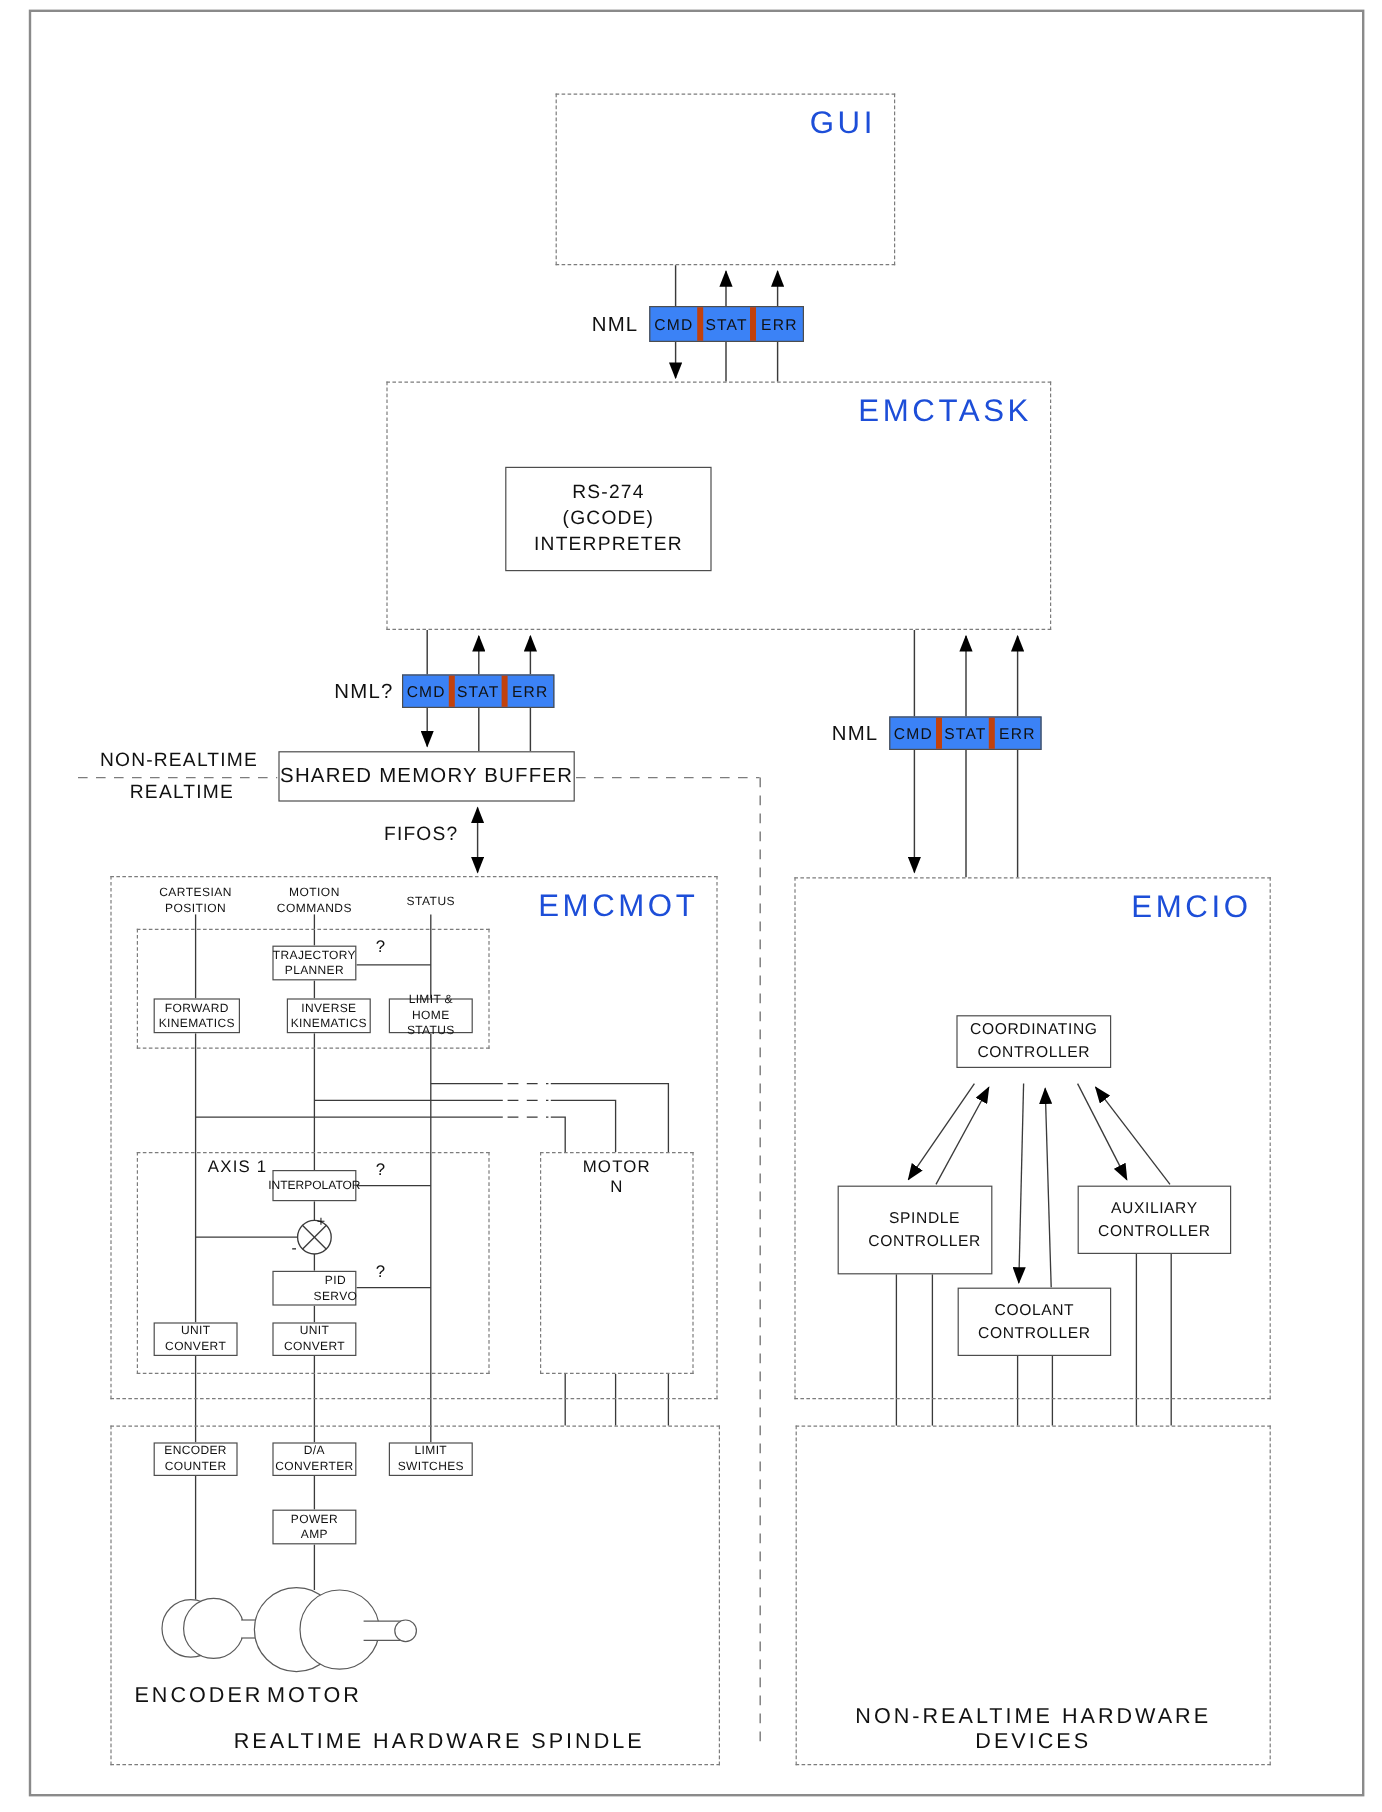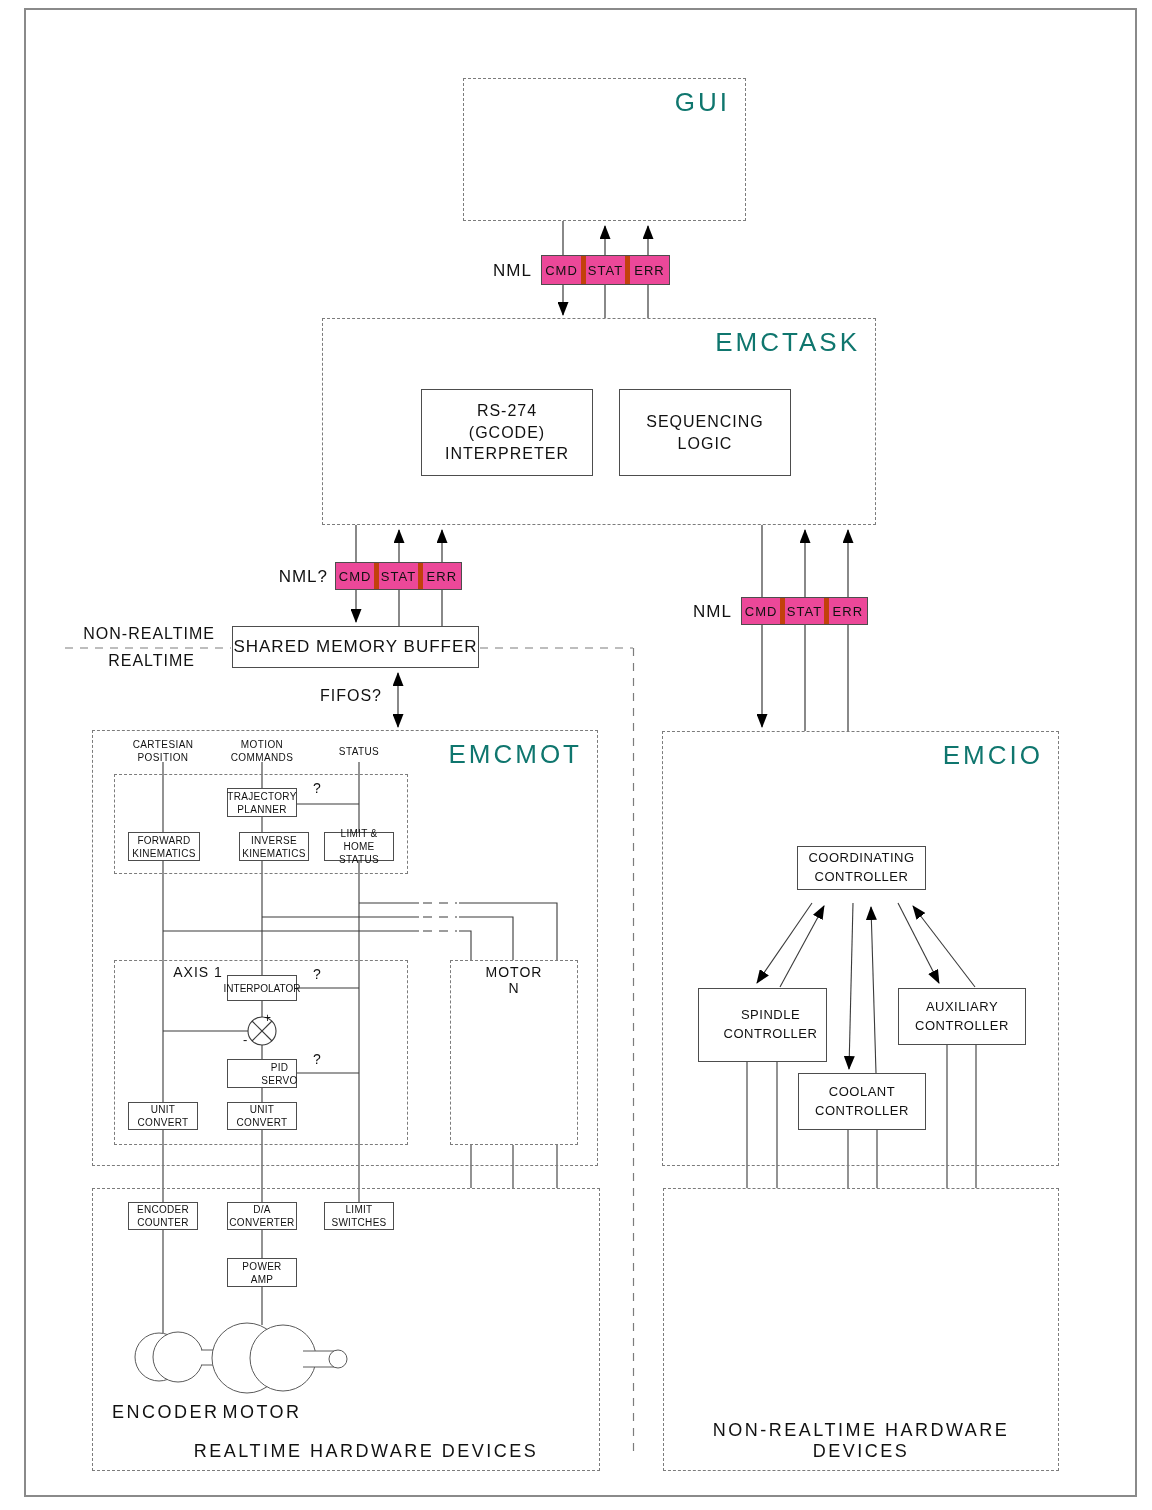--- a/index.html
+++ b/index.html
@@ -9,28 +9,28 @@
   }
   .abs { position:absolute; box-sizing:border-box; }
   #frame { border:2px solid #8a8a8a; }
   .dashedbox { border:1px dashed #7c7c7c; }
   .solidbox {
     border:1px solid #4d4d4d; background:#fff;
     display:flex; align-items:center; justify-content:center;
     text-align:center;
   }
   .pre { white-space:pre-line; }
-  .hdr { font-size:26px; letter-spacing:3px; color:#0f766e; }
+  .hdr { font-size:26px; letter-spacing:3px; color:#1d4ed8; }
   .corner { position:absolute; top:8px; right:15px; }
   .mid { font-size:17px; letter-spacing:1px; }
   .big18 { font-size:18px; letter-spacing:2.5px; }
   .small { font-size:10px; letter-spacing:0.3px; line-height:1.3; }
   .ls0 { letter-spacing:0; font-size:10px; }
   .ctrl { font-size:13px; letter-spacing:0.5px; line-height:1.45; }
-  .cells { display:flex; border:1px solid #4d4d4d; background:#ec4899; }
+  .cells { display:flex; border:1px solid #4d4d4d; background:#3b82f6; }
   .cell {
     flex:1; display:flex; align-items:center; justify-content:center;
     font-size:13px; letter-spacing:1px;
   }
   .cell + .cell { border-left:5px solid #c2410c; }
   .collabel { font-size:10px; letter-spacing:0.4px; line-height:1.3; text-align:center; }
   .axislabel { font-size:14px; letter-spacing:1px; text-align:center; }
   .qmark { font-size:14px; text-align:center; }
   .tright { text-align:right; }
   .tcenter { text-align:center; }
@@ -178,22 +178,20 @@
     <div class="cell">STAT</div>
     <div class="cell">ERR</div>
   </div>
 
   <div class="abs dashedbox" style="left:322px; top:318px; width:554px; height:207px;">
     <div class="hdr corner">EMCTASK</div>
   </div>
   <div class="abs solidbox pre" style="left:421px; top:389px; width:172px; height:87px; font-size:16px; letter-spacing:1px; line-height:1.35;">RS-274
 (GCODE)
 INTERPRETER</div>
-  <div class="abs solidbox pre" style="left:619px; top:389px; width:172px; height:87px; font-size:16px; letter-spacing:1px; line-height:1.35;">SEQUENCING
-LOGIC</div>
 
   <div class="abs mid tright" style="left:245px; top:567px; width:83px;">NML?</div>
   <div class="abs cells" style="left:335px; top:562px; width:127px; height:28px;">
     <div class="cell">CMD</div>
     <div class="cell">STAT</div>
     <div class="cell">ERR</div>
   </div>
 
   <div class="abs mid tright" style="left:660px; top:602px; width:72px;">NML</div>
   <div class="abs cells" style="left:741px; top:597px; width:127px; height:28px;">
@@ -237,21 +235,21 @@
 SERVO</div>
   <div class="abs solidbox small pre" style="left:128px; top:1102px; width:70px; height:28px;">UNIT
 CONVERT</div>
   <div class="abs solidbox small pre" style="left:227px; top:1102px; width:70px; height:28px;">UNIT
 CONVERT</div>
 
   <div class="abs dashedbox" style="left:450px; top:960px; width:128px; height:185px;"></div>
   <div class="abs axislabel" style="left:479px; top:964px; width:70px;">MOTOR N</div>
 
   <div class="abs dashedbox" style="left:92px; top:1188px; width:508px; height:283px;">
-    <div class="big18" style="position:absolute; left:40px; right:0; bottom:8px; text-align:center;">REALTIME HARDWARE DEVICES</div>
+    <div class="big18" style="position:absolute; left:40px; right:0; bottom:8px; text-align:center;">REALTIME HARDWARE SPINDLE</div>
   </div>
   <div class="abs solidbox small pre" style="left:128px; top:1202px; width:70px; height:28px;">ENCODER
 COUNTER</div>
   <div class="abs solidbox small pre" style="left:227px; top:1202px; width:70px; height:28px;">D/A
 CONVERTER</div>
   <div class="abs solidbox small pre" style="left:324px; top:1202px; width:70px; height:28px;">LIMIT
 SWITCHES</div>
   <div class="abs solidbox small pre" style="left:227px; top:1258px; width:70px; height:29px;">POWER
 AMP</div>
   <div class="abs big18 tcenter" style="left:112px; top:1402px; width:100px;">ENCODER</div>

